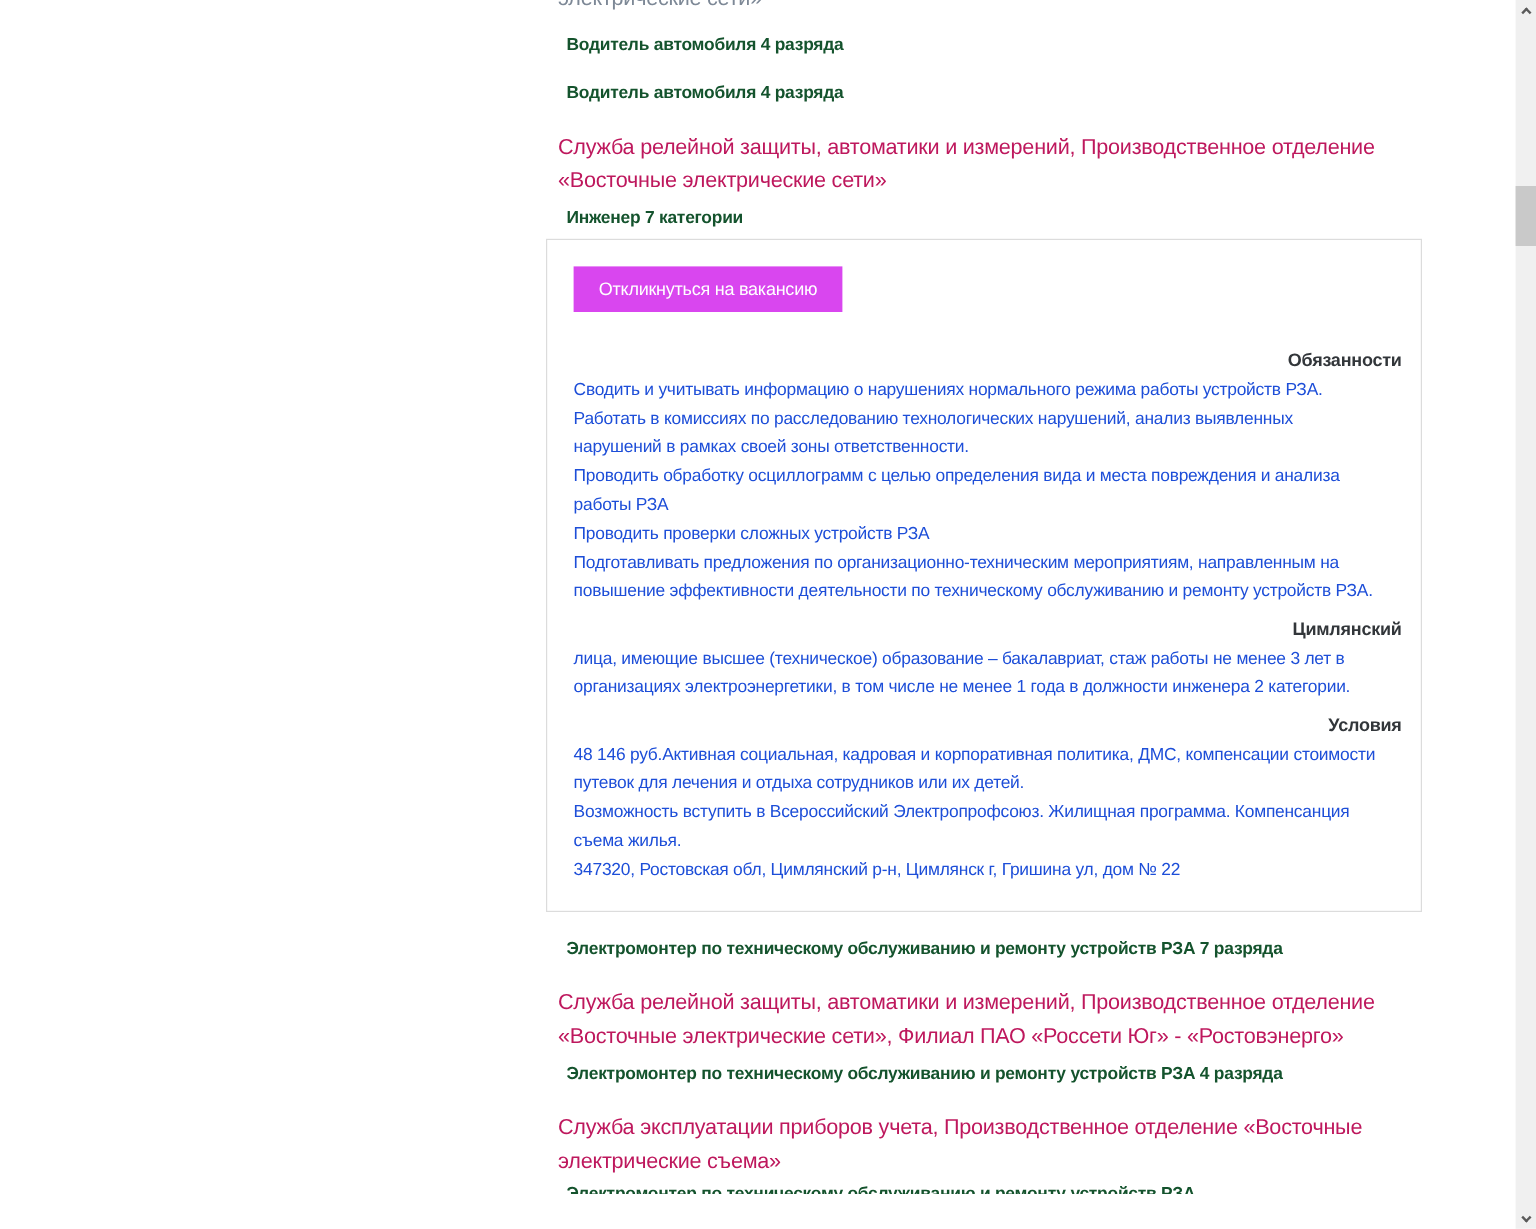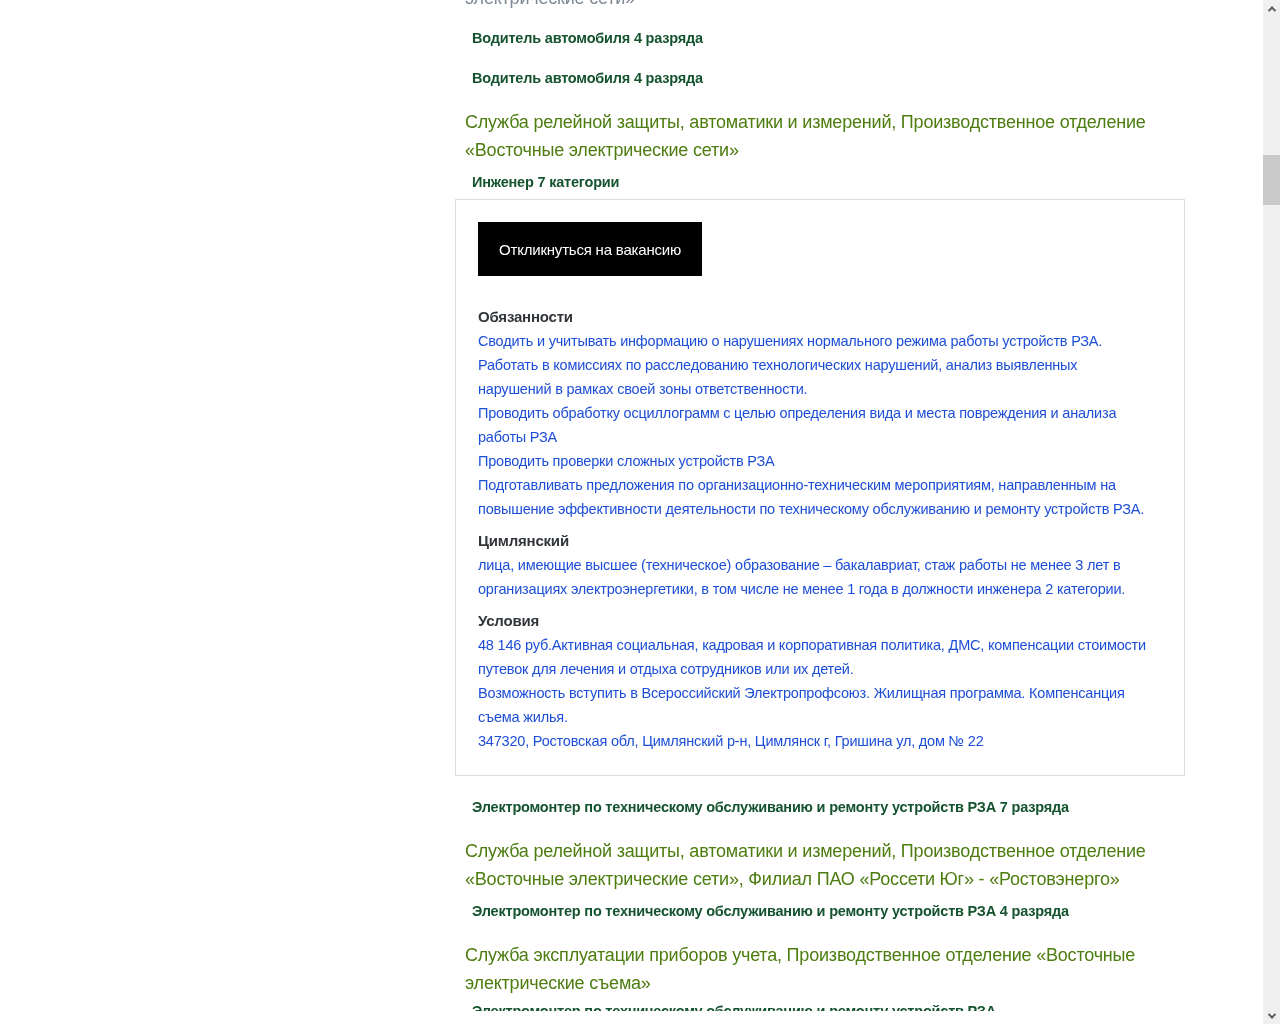--- a/index.html
+++ b/index.html
@@ -16,21 +16,21 @@
     left: 465px;
     top: 0;
     width: 740px;
     letter-spacing: -0.2px;
   }
   
   .dept {
     font-weight: normal;
     font-size: 18px;
     line-height: 28px;
-    color: #4d7c0f;
+    color: #be185d;
     white-space: pre-line;
   }
   
   .vac-link {
     display: block;
     margin-left: 7px;
     font-size: 14.5px;
     line-height: 16px;
     font-weight: bold;
     color: #14532d;
@@ -59,36 +59,37 @@
   .card {
     margin-top: 9px;
     margin-left: -10px;
     width: 730px;
     border: 1px solid #dcdcdc;
     background: #ffffff;
     padding: 22px 16px 22px 22px;
   }
   .apply-btn {
     display: inline-block;
-    height: 54px;
+    height: 38px;
     padding: 0 21px;
-    background: #000000;
+    background: #d946ef;
     color: #ffffff;
     border: none;
     font-family: "Liberation Sans", sans-serif;
     font-size: 15px;
     letter-spacing: -0.2px;
     cursor: pointer;
   }
   .sec-title {
     font-size: 15px;
     font-weight: bold;
     line-height: 24px;
     color: #32363a;
     margin-top: 8px;
+    text-align: right;
   }
   .sec-title.first { margin-top: 29px; }
   .sec-body {
     font-size: 14.5px;
     line-height: 24px;
     color: #1d4ed8;
     white-space: pre-line;
   }
   .clip-bottom {
     margin-top: 6px;

